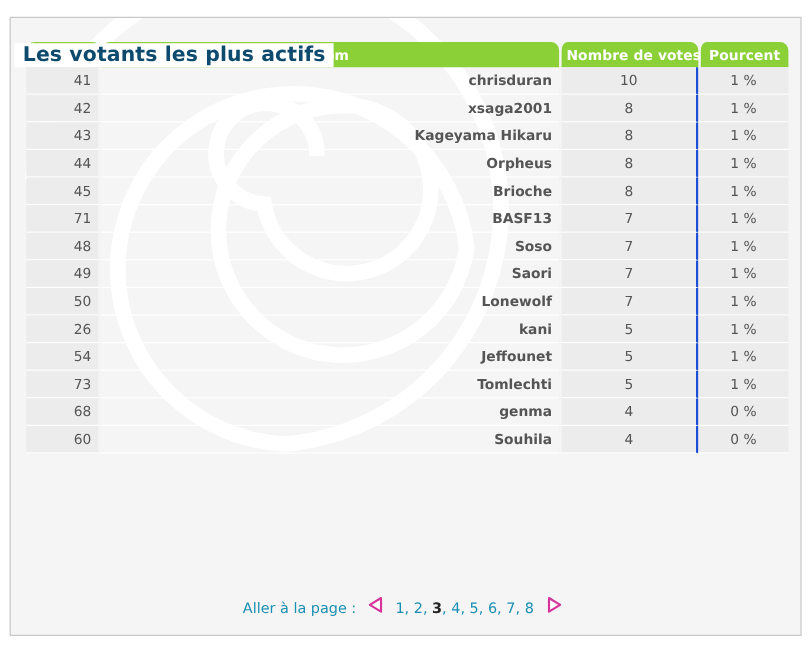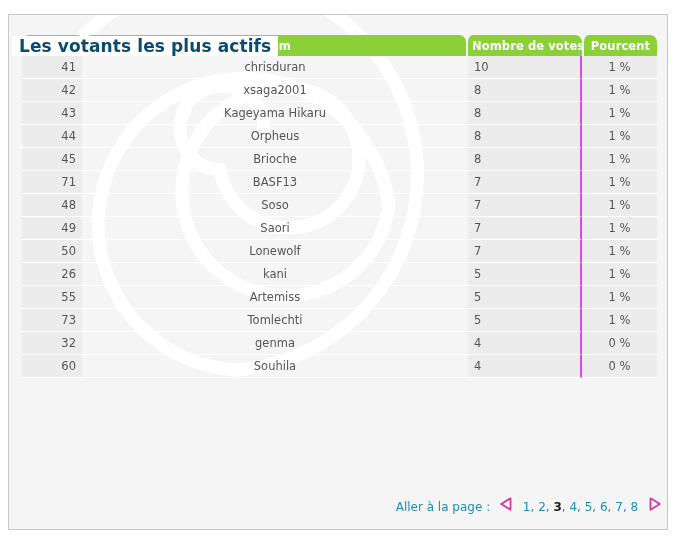--- a/index.html
+++ b/index.html
@@ -96,49 +96,49 @@
 
   td.c-pos {
     background: #ececec;
     text-align: right;
     color: #666666;
     border-right: 2px solid #f5f5f5;
   }
   td.c-name {
     background: rgba(245,245,245,0.0);
     color: #1a8fb4;
-    font-weight: normal;
-    text-align: center;
+    font-weight: bold;
+    text-align: right;
     padding-left: 14px;
     border-bottom: 1px solid rgba(255,255,255,0);
   }
   td.c-votes {
     background: #ececec;
-    text-align: left;
+    text-align: center;
     border-left: 2px solid #f5f5f5;
-    border-right: 2px solid #d946ef;
+    border-right: 2px solid #1d4ed8;
   }
   td.c-pct {
     background: #ececec;
     text-align: center;
   }
 
   
   col.w-pos   { width: 62px; }
   col.w-name  { width: 382px; }
   col.w-votes { width: 116px; }
   col.w-pct   { width: 75px; }
 
   
   .pager {
     position: absolute;
     left: 0;
     right: 0;
     top: 483px;
-    text-align: right;
+    text-align: center;
     font-size: 12px;
     color: #1a8fb4;
     white-space: nowrap;
   }
   .pager .label {
     color: #1a8fb4;
     font-size: 12px;
     vertical-align: middle;
   }
   .pager .arrow {
@@ -243,33 +243,33 @@
             <td class="c-votes">7</td>
             <td class="c-pct">1 %</td>
           </tr>
           <tr>
             <td class="c-pos">26</td>
             <td class="c-name">kani</td>
             <td class="c-votes">5</td>
             <td class="c-pct">1 %</td>
           </tr>
           <tr>
-            <td class="c-pos">55</td>
-            <td class="c-name">Artemiss</td>
+            <td class="c-pos">54</td>
+            <td class="c-name">Jeffounet</td>
             <td class="c-votes">5</td>
             <td class="c-pct">1 %</td>
           </tr>
           <tr>
             <td class="c-pos">73</td>
             <td class="c-name">Tomlechti</td>
             <td class="c-votes">5</td>
             <td class="c-pct">1 %</td>
           </tr>
           <tr>
-            <td class="c-pos">32</td>
+            <td class="c-pos">68</td>
             <td class="c-name">genma</td>
             <td class="c-votes">4</td>
             <td class="c-pct">0 %</td>
           </tr>
           <tr>
             <td class="c-pos">60</td>
             <td class="c-name">Souhila</td>
             <td class="c-votes">4</td>
             <td class="c-pct">0 %</td>
           </tr>

